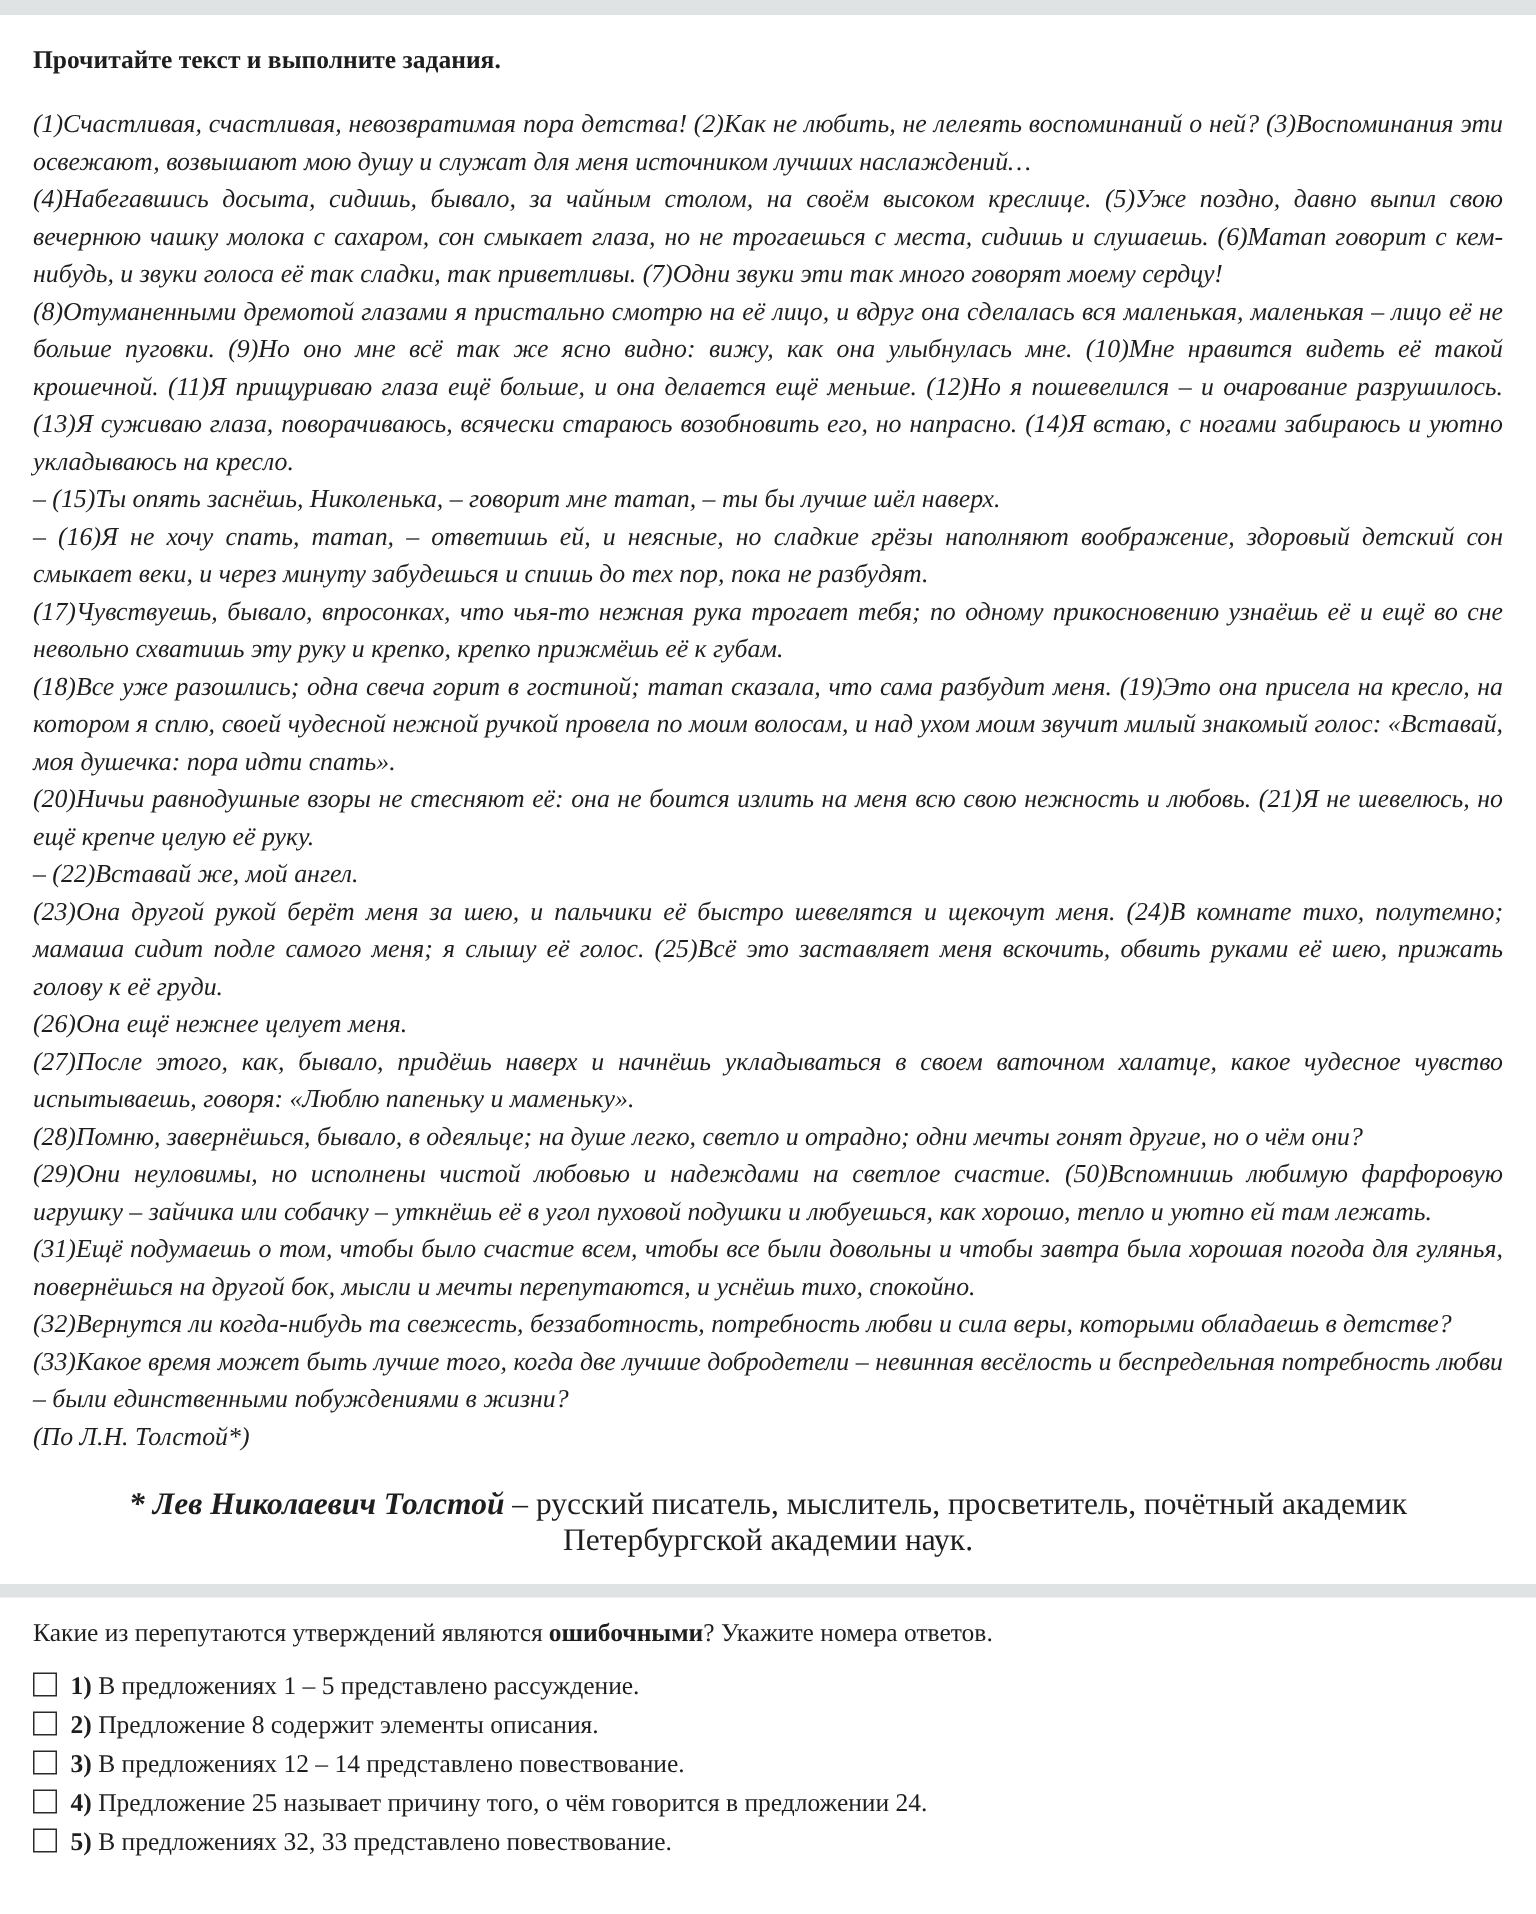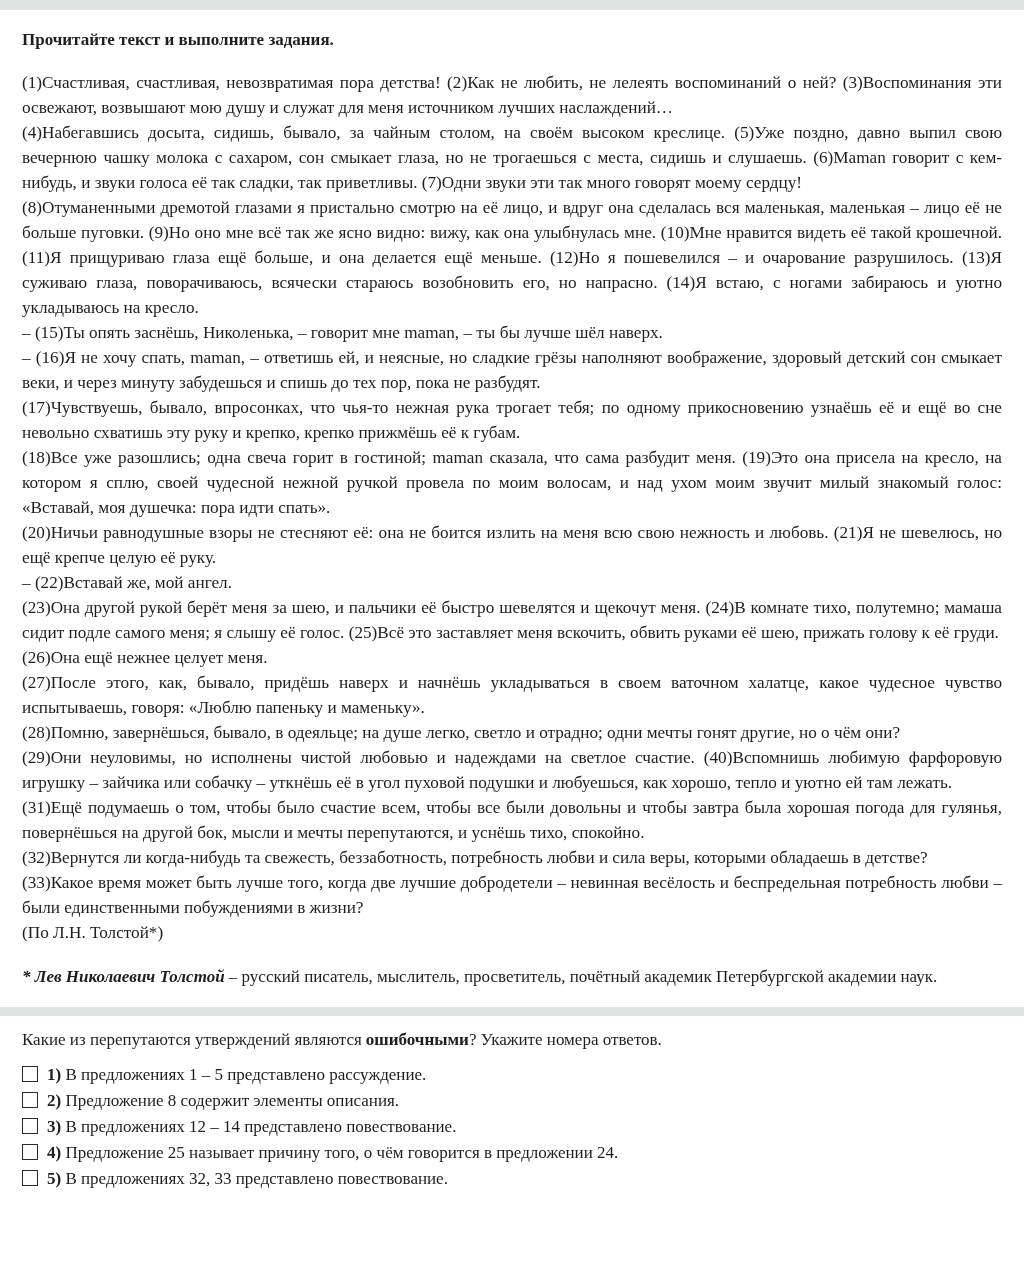--- a/index.html
+++ b/index.html
@@ -22,26 +22,27 @@
     font-weight: 700;
     font-size: 17px;
     line-height: 24px;
   }
   .passage {
     margin-top: 18px;
     font-size: 17.2px;
     line-height: 25px;
     text-align: justify;
   }
-  .passage p { margin: 0; }
+  .passage p { margin: 0; font-style: italic; }
   .passage p.byline { text-align: left; }
   .footnote {
     margin: 20px 0 0 0;
-    font-size: 17px;
+    font-size: 21px;
     line-height: 24px;
+    text-align: center;
   }
   .footnote .bi { font-style: italic; font-weight: 700; }
   .divider {
     height: 9px;
     background: #e0e3e4;
     margin-top: 18px;
   }
   .task-title {
     margin: 18px 0 0 0;
     font-weight: 700;
@@ -86,21 +87,21 @@
     <p>– (15)Ты опять заснёшь, Николенька, – говорит мне maman, – ты бы лучше шёл наверх.</p>
     <p>– (16)Я не хочу спать, maman, – ответишь ей, и неясные, но сладкие грёзы наполняют воображение, здоровый детский сон смыкает веки, и через минуту забудешься и спишь до тех пор, пока не разбудят.</p>
     <p>(17)Чувствуешь, бывало, впросонках, что чья-то нежная рука трогает тебя; по одному прикосновению узнаёшь её и ещё во сне невольно схватишь эту руку и крепко, крепко прижмёшь её к губам.</p>
     <p>(18)Все уже разошлись; одна свеча горит в гостиной; maman сказала, что сама разбудит меня. (19)Это она присела на кресло, на котором я сплю, своей чудесной нежной ручкой провела по моим волосам, и над ухом моим звучит милый знакомый голос: «Вставай, моя душечка: пора идти спать».</p>
     <p>(20)Ничьи равнодушные взоры не стесняют её: она не боится излить на меня всю свою нежность и любовь. (21)Я не шевелюсь, но ещё крепче целую её руку.</p>
     <p>– (22)Вставай же, мой ангел.</p>
     <p>(23)Она другой рукой берёт меня за шею, и пальчики её быстро шевелятся и щекочут меня. (24)В комнате тихо, полутемно; мамаша сидит подле самого меня; я слышу её голос. (25)Всё это заставляет меня вскочить, обвить руками её шею, прижать голову к её груди.</p>
     <p>(26)Она ещё нежнее целует меня.</p>
     <p>(27)После этого, как, бывало, придёшь наверх и начнёшь укладываться в своем ваточном халатце, какое чудесное чувство испытываешь, говоря: «Люблю папеньку и маменьку».</p>
     <p>(28)Помню, завернёшься, бывало, в одеяльце; на душе легко, светло и отрадно; одни мечты гонят другие, но о чём они?</p>
-    <p>(29)Они неуловимы, но исполнены чистой любовью и надеждами на светлое счастие. (40)Вспомнишь любимую фарфоровую игрушку – зайчика или собачку – уткнёшь её в угол пуховой подушки и любуешься, как хорошо, тепло и уютно ей там лежать.</p>
+    <p>(29)Они неуловимы, но исполнены чистой любовью и надеждами на светлое счастие. (50)Вспомнишь любимую фарфоровую игрушку – зайчика или собачку – уткнёшь её в угол пуховой подушки и любуешься, как хорошо, тепло и уютно ей там лежать.</p>
     <p>(31)Ещё подумаешь о том, чтобы было счастие всем, чтобы все были довольны и чтобы завтра была хорошая погода для гулянья, повернёшься на другой бок, мысли и мечты перепутаются, и уснёшь тихо, спокойно.</p>
     <p>(32)Вернутся ли когда-нибудь та свежесть, беззаботность, потребность любви и сила веры, которыми обладаешь в детстве?</p>
     <p>(33)Какое время может быть лучше того, когда две лучшие добродетели – невинная весёлость и беспредельная потребность любви – были единственными побуждениями в жизни?</p>
     <p class="byline">(По Л.Н. Толстой*)</p>
   </div>
 
   <p class="footnote"><b class="bi">* Лев Николаевич Толстой</b><span> – русский писатель, мыслитель, просветитель, почётный академик Петербургской академии наук.</span></p>
 </div>
 
 <div class="divider"></div>

